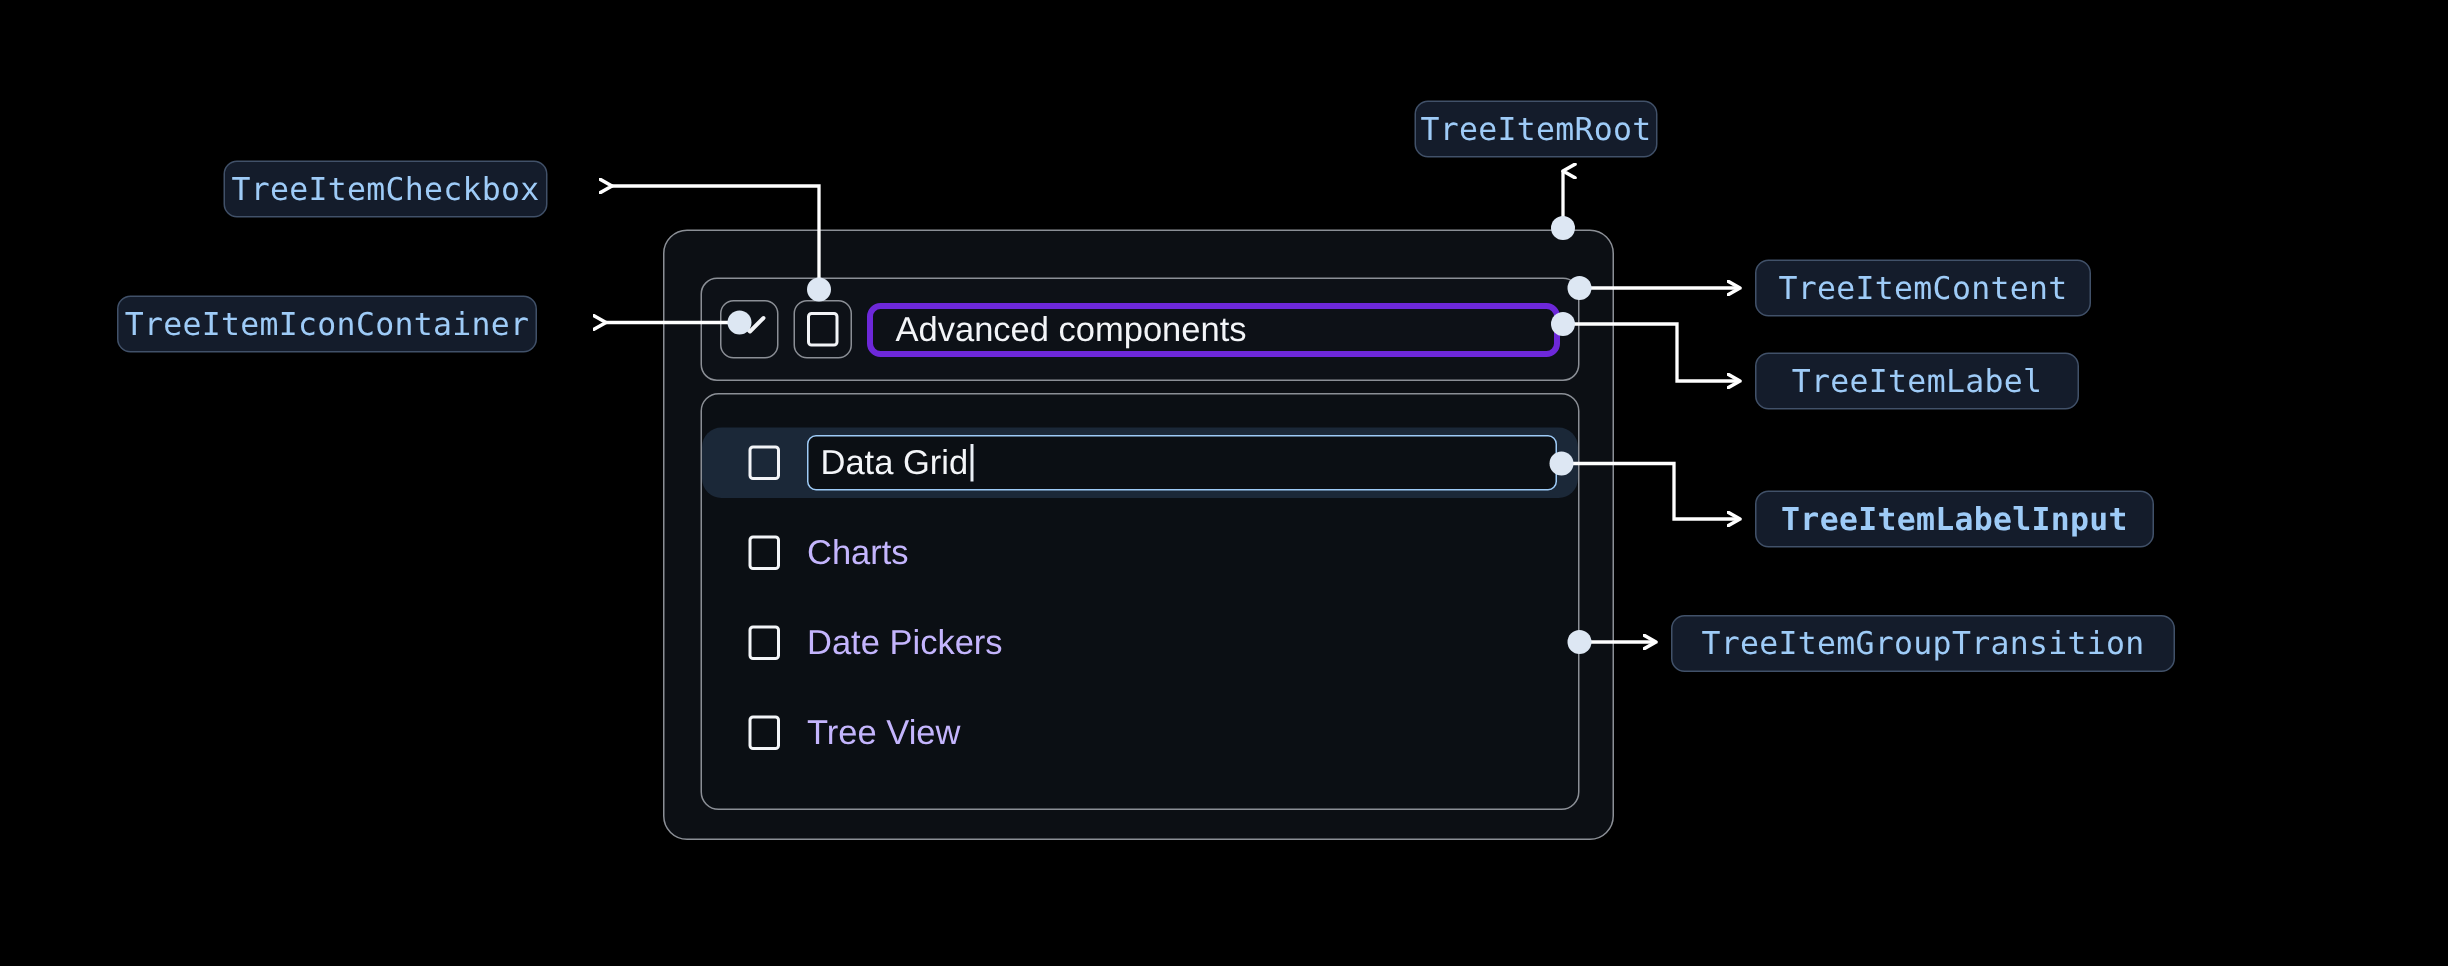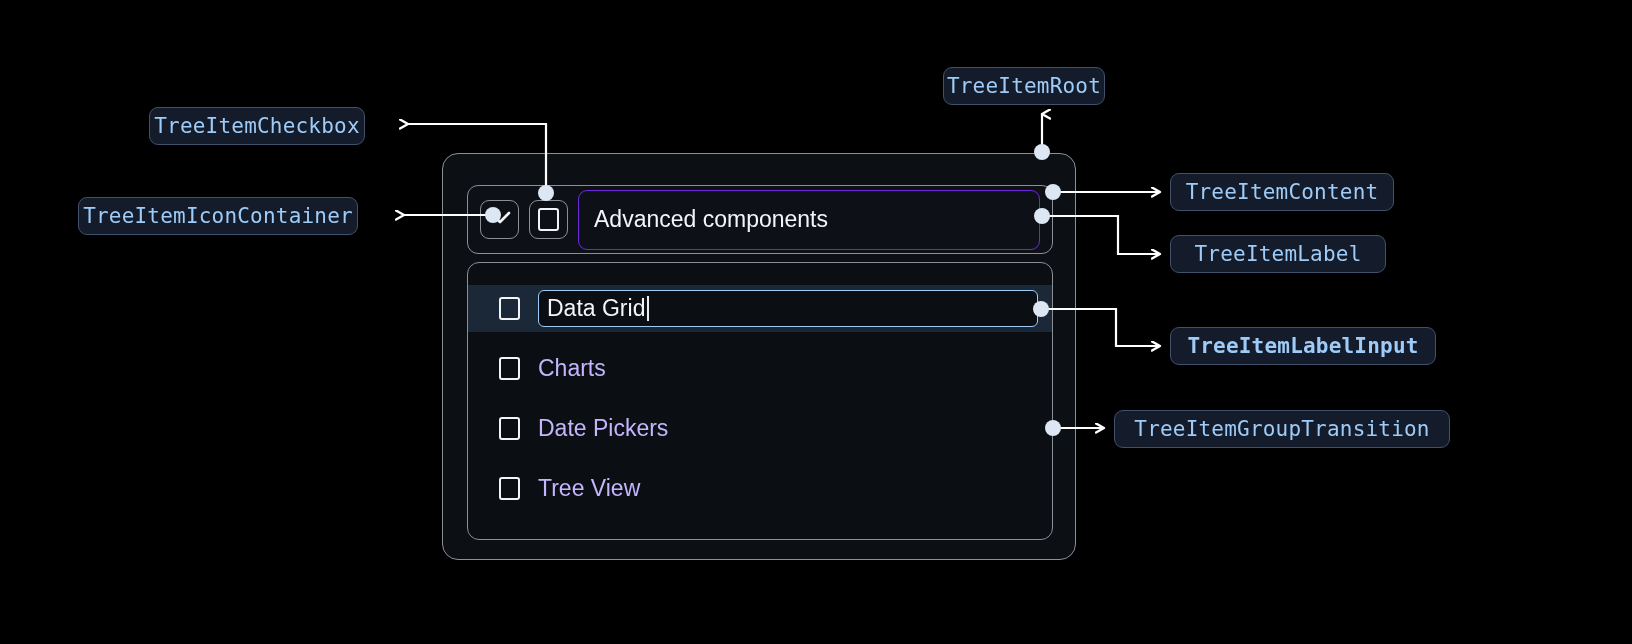--- a/index.html
+++ b/index.html
@@ -110,22 +110,22 @@
     width: 21px;
     height: 23px;
     box-sizing: border-box;
     border: 2.5px solid #f2f4f7;
     border-radius: 3px;
   }
 
   #tree-label {
     flex: 1 1 auto;
     box-sizing: border-box;
-    height: 60px;
-    border: 1px solid #6d28d9;
+    height: 36px;
+    border: 4px solid #6d28d9;
     border-radius: 9px;
     display: flex;
     align-items: center;
     padding-left: 15px;
     color: #f3f5f8;
     font-size: 23px;
     font-family: "Liberation Sans", sans-serif;
   }
 
   #tree-group {
@@ -148,20 +148,21 @@
     align-items: center;
     padding-left: 31px;
     gap: 18px;
     box-sizing: border-box;
   }
   .tree-row + .tree-row { margin-top: 13px; }
 
   .tree-row.selected {
     background: #1b2838;
     padding-right: 14px;
+    border-radius: 13px;
   }
 
   .row-cbx {
     width: 21px;
     height: 23px;
     box-sizing: border-box;
     border: 2.5px solid #f2f4f7;
     border-radius: 3px;
     flex: none;
   }

